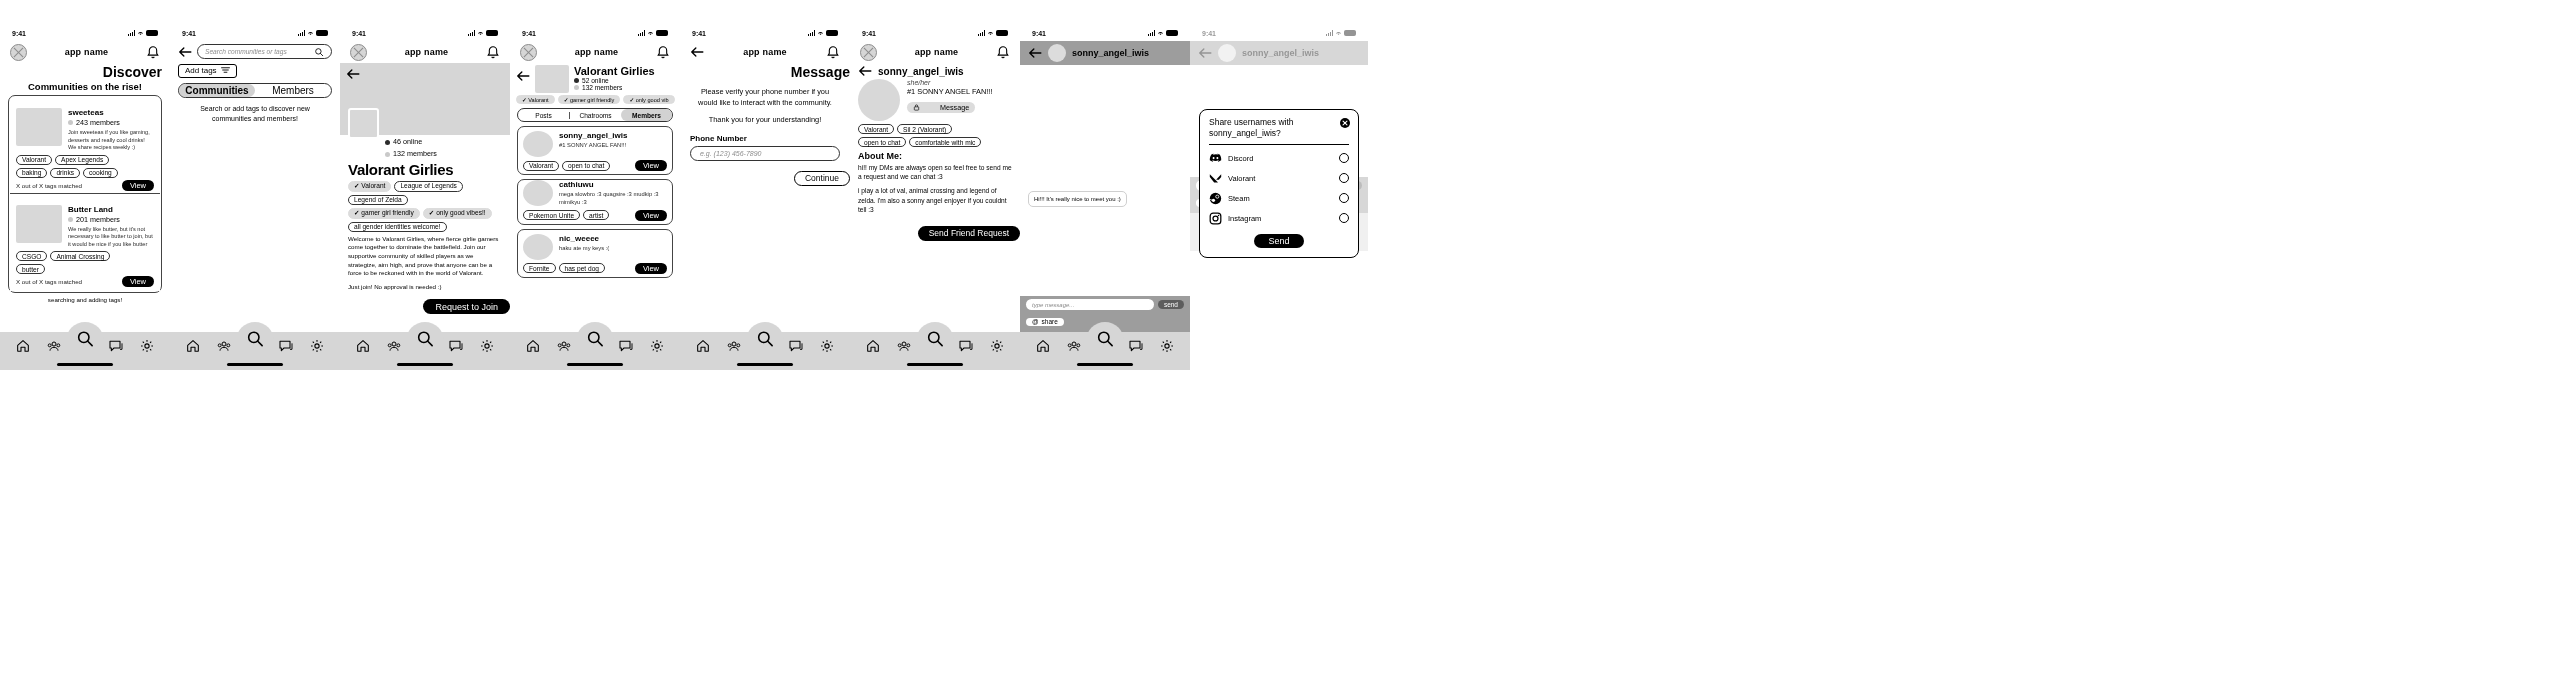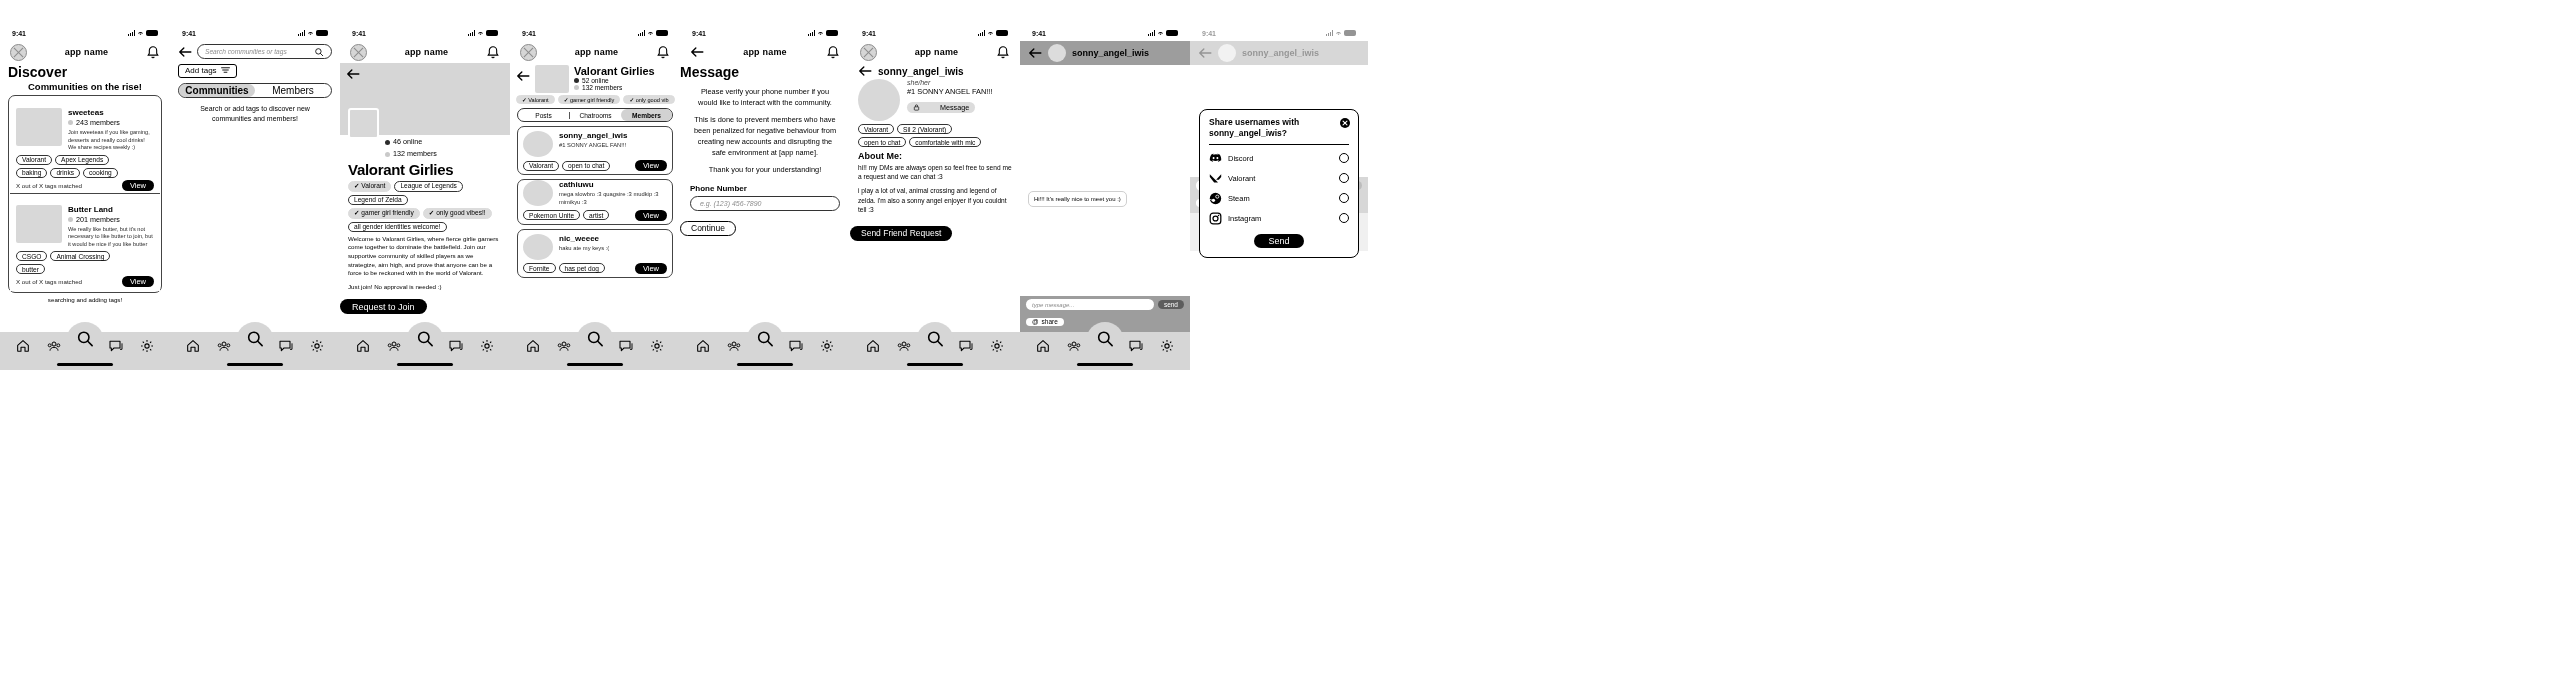--- a/index.html
+++ b/index.html
@@ -57,21 +57,21 @@
     content: ""; position: absolute; left: 1px; top: 50%;
     width: 13px; height: 1.1px; background: #8c8c8c;
   }
   .logo::before { transform: rotate(45deg); }
   .logo::after  { transform: rotate(-45deg); }
   .appname { font-size: 9px; font-weight: 600; letter-spacing: .2px; }
   .bell { width: 14px; height: 15px; }
 
   
   .screen-body { position: relative; padding: 0 8px; }
-  .big-title { font-size: 14px; font-weight: bold; text-align: left; margin-top: 1px; }
+  .big-title { font-size: 14px; font-weight: bold; text-align: right; margin-top: 1px; }
   .sub-title { font-size: 9.5px; font-weight: bold; text-align: center; margin-top: 1px; }
 
   .card {
     border: 1px solid #444; border-radius: 7px;
     background: #fff; padding: 11px 6px 4px;
     margin-top: 4px; position: relative;
   }
   .card-top { display: flex; gap: 6px; }
   .thumb { width: 46px; height: 38px; background: #d8d8d8; border-radius: 2px; flex: 0 0 auto; }
   .avatar-circle { width: 30px; height: 26px; border-radius: 50%; background: #d8d8d8; flex: 0 0 auto; }
@@ -148,21 +148,21 @@
 
   
   .banner { height: 72px; background: #d6d6d6; position: relative; }
   .banner .backarrow { position: absolute; left: 6px; top: 5px; }
   .detail-head { display: flex; gap: 6px; padding: 0 8px; margin-top: -27px; position: relative; }
   .detail-thumb { width: 31px; height: 31px; background: #d8d8d8; border: 2px solid #fff; border-radius: 3px; flex: 0 0 auto; }
   .detail-stats { margin-top: 28px; font-size: 6.8px; line-height: 1.5; }
   .detail-title { font-size: 15px; font-weight: bold; padding: 0 8px; margin-top: 1px; letter-spacing: -.3px; }
   .detail-desc { font-size: 6.2px; line-height: 1.4; padding: 0 8px; margin-top: 3px; }
   .detail-note { font-size: 6.2px; padding: 0 8px; margin-top: 5px; }
-  .center { text-align: left; }
+  .center { text-align: right; }
 
   
   .mrow { display: flex; align-items: flex-start; gap: 5px; padding: 2px 6px 0; }
   .mrow .backarrow { margin-top: 5px; }
   .m-thumb { width: 34px; height: 28px; background: #d8d8d8; border-radius: 2px; flex: 0 0 auto; }
   .m-title { font-size: 11px; font-weight: bold; }
   .m-stat { font-size: 6.6px; display: flex; align-items: center; gap: 3px; }
   .tabs3 {
     margin: 4px 7px 0; border: 1px solid #333; border-radius: 11px;
     height: 14px; display: flex; overflow: hidden;
@@ -228,21 +228,21 @@
 
   
   .dim-wrap { position: relative; width: 100%; height: 100%; }
   .dim { filter: grayscale(1) brightness(1.02) opacity(.42); }
   .modal {
     position: absolute; left: 9px; right: 9px; top: 84px;
     background: #fff; border: 1.6px solid #000; border-radius: 8px;
     padding: 7px 9px 9px;
     z-index: 5;
   }
-  .modal-h { font-size: 8.5px; font-weight: bold; line-height: 1.3; padding-right: 14px; }
+  .modal-h { font-size: 8.5px; font-weight: normal; line-height: 1.3; padding-right: 14px; }
   .modal-x {
     position: absolute; right: 7px; top: 7px;
     width: 12px; height: 12px;
   }
   .modal-hr { height: 1.4px; background: #000; margin: 5px 0 3px; }
   .opt-row { display: flex; align-items: center; gap: 6px; padding: 3.5px 0; }
   .opt-icon { width: 13px; height: 13px; flex: 0 0 auto; }
   .opt-label { font-size: 7.5px; flex: 1; }
   .radio { width: 10px; height: 10px; border: 1.3px solid #000; border-radius: 50%; }
   .modal-send {
@@ -699,21 +699,20 @@
           <path d="M22 10H3M10 3L3 10l7 7" fill="none" stroke="#000" stroke-width="2.3" stroke-linecap="round" stroke-linejoin="round"></path>
         </svg>
       <span class="appname">app name</span>
       <svg class="bell" viewBox="0 0 20 22">
           <path d="M10 2.5a5.4 5.4 0 00-5.4 5.4v4.3L3 14.8h14l-1.6-2.6V7.9A5.4 5.4 0 0010 2.5z" fill="none" stroke="#000" stroke-width="1.6"></path>
           <path d="M8.2 17.3a1.9 1.9 0 003.6 0" fill="none" stroke="#000" stroke-width="1.6"></path>
         </svg>
     </div>
     <div class="big-title">Message</div>
     <div class="verify-p">Please verify your phone number if you would like to interact with the community.</div>
-    <div class="verify-p">This is done to prevent members who have been penalized for negative behaviour from creating new accounts and disrupting the safe environment at [app name].</div>
     <div class="verify-p">Thank you for your understanding!</div>
     <div class="field-label">Phone Number</div>
     <div class="input-pill">
       <span>e.g. (123) 456-7890</span>
     </div>
     <div class="center" style="margin-top:6px">
       <span class="btn-pill">Continue</span>
     </div>
 
     <div class="bottomnav">

